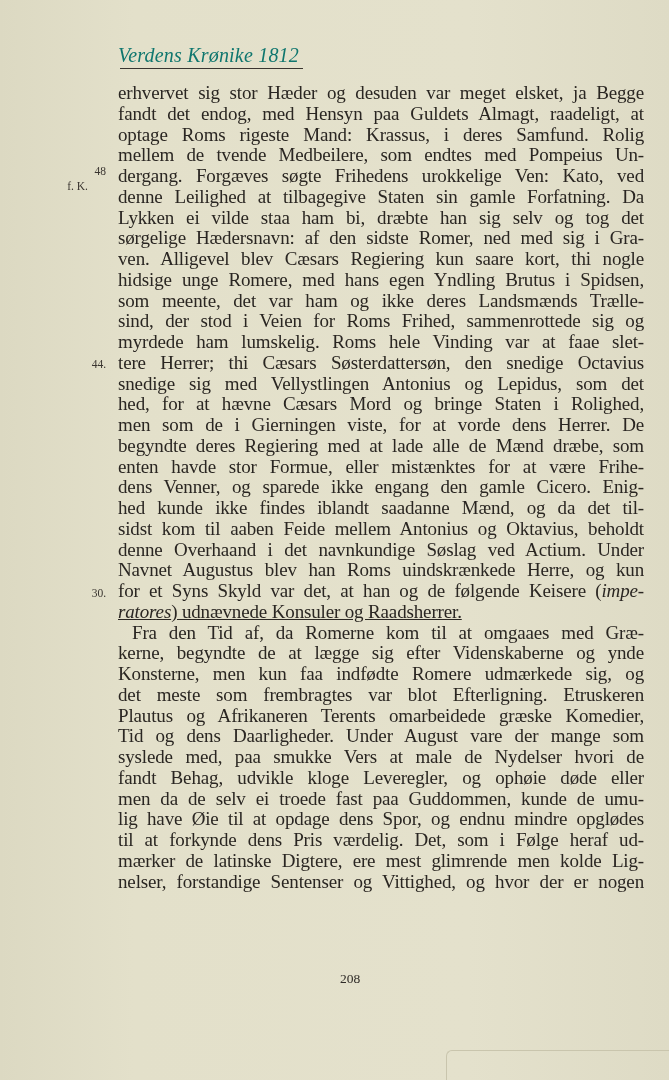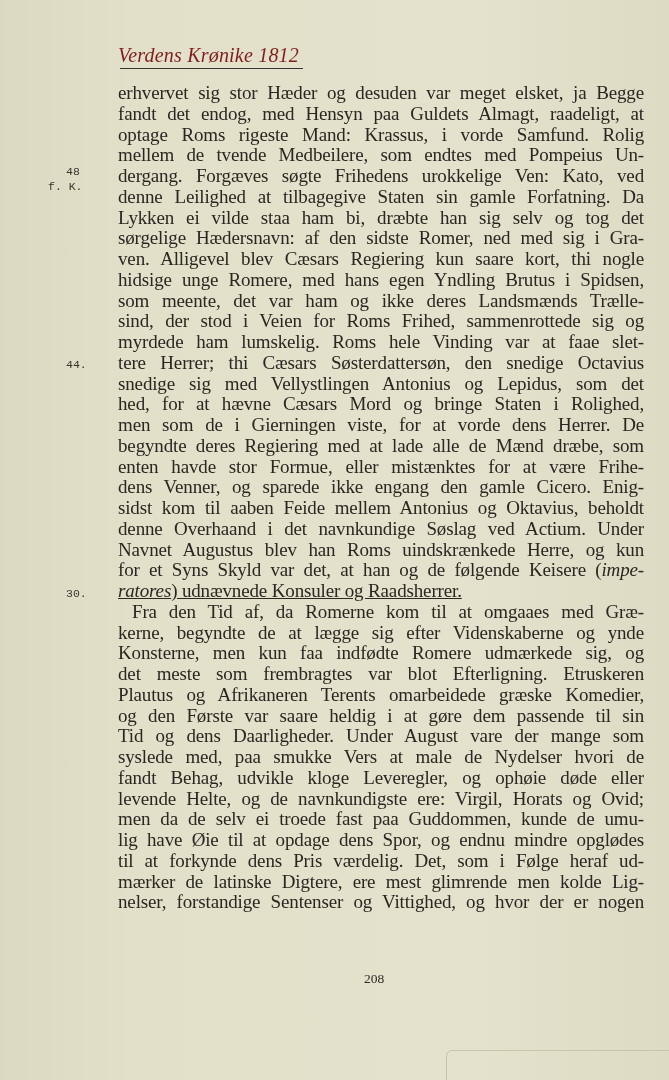--- a/index.html
+++ b/index.html
@@ -10,43 +10,43 @@
     font-family:"Liberation Serif","DejaVu Serif",serif;
     color:#2a2622;
   }
   .page-bg {
     position:absolute; inset:0;
     background:linear-gradient(90deg,#dcd9c2 0%,#e3e0ca 20%,#e4e1cc 70%,#dedbc5 100%);
   }
   .running-head {
     position:absolute; left:118px; top:44px;
     font-style:italic; font-size:20px; letter-spacing:0.2px;
-    color:#7f1d1d;
+    color:#0f766e;
   }
   .head-rule {
     position:absolute; left:120px; top:68px; width:183px; height:0;
     border-top:1.4px solid #3a3530;
   }
   .body-text {
     position:absolute; left:118px; top:83px; width:526px;
   }
   .line {
     height:20.75px; line-height:20.75px;
     font-size:19px;
     white-space:nowrap;
     text-align:justify; text-align-last:justify;
     letter-spacing:-0.15px;
   }
   .line.last { text-align-last:left;text-decoration:underline; }
   .line.indent { padding-left:14px; }
   .margin-note {
-    position:absolute; font-size:11.5px; color:#3a3530; text-align:left; width:40px;font-family:Liberation Mono, monospace;
+    position:absolute; font-size:11.5px; color:#3a3530; text-align:right; width:40px;
   }
   .page-number {
-    position:absolute; left:364px; top:971px; font-size:13.5px; color:#2f2b27;
+    position:absolute; left:340px; top:971px; font-size:13.5px; color:#2f2b27;
   }
   .corner-tab {
     position:absolute; left:446px; top:1050px; width:240px; height:40px;
     border-top:1px solid #c9c5ad; border-left:1px solid #c9c5ad;
     border-top-left-radius:6px;
   }
 </style>
 </head>
 <body>
 
@@ -56,53 +56,52 @@
 <div class="head-rule"></div>
 
 <div class="margin-note" style="left:66px; top:165px;">48</div>
 <div class="margin-note" style="left:48px; top:180px;">f. K.</div>
 <div class="margin-note" style="left:66px; top:358px;">44.</div>
 <div class="margin-note" style="left:66px; top:565px;margin-top:22px;">30.</div>
 
 <div class="body-text" id="body-text">
     <div class="line">erhvervet sig stor Hæder og desuden var meget elsket, ja Begge</div>
     <div class="line">fandt det endog, med Hensyn paa Guldets Almagt, raadeligt, at</div>
-    <div class="line">optage Roms rigeste Mand: Krassus, i vorde Samfund. Rolig</div>
+    <div class="line">optage Roms rigeste Mand: Krassus, i deres Samfund. Rolig</div>
     <div class="line">mellem de tvende Medbeilere, som endtes med Pompeius Un-</div>
     <div class="line">dergang. Forgæves søgte Frihedens urokkelige Ven: Kato, ved</div>
     <div class="line">denne Leilighed at tilbagegive Staten sin gamle Forfatning. Da</div>
     <div class="line">Lykken ei vilde staa ham bi, dræbte han sig selv og tog det</div>
     <div class="line">sørgelige Hædersnavn: af den sidste Romer, ned med sig i Gra-</div>
     <div class="line">ven. Alligevel blev Cæsars Regiering kun saare kort, thi nogle</div>
     <div class="line">hidsige unge Romere, med hans egen Yndling Brutus i Spidsen,</div>
     <div class="line">som meente, det var ham og ikke deres Landsmænds Trælle-</div>
     <div class="line">sind, der stod i Veien for Roms Frihed, sammenrottede sig og</div>
     <div class="line">myrdede ham lumskelig. Roms hele Vinding var at faae slet-</div>
     <div class="line">tere Herrer; thi Cæsars Søsterdattersøn, den snedige Octavius</div>
     <div class="line">snedige sig med Vellystlingen Antonius og Lepidus, som det</div>
     <div class="line">hed, for at hævne Cæsars Mord og bringe Staten i Rolighed,</div>
     <div class="line">men som de i Gierningen viste, for at vorde dens Herrer. De</div>
     <div class="line">begyndte deres Regiering med at lade alle de Mænd dræbe, som</div>
     <div class="line">enten havde stor Formue, eller mistænktes for at være Frihe-</div>
     <div class="line">dens Venner, og sparede ikke engang den gamle Cicero. Enig-</div>
+    <div class="line">hed kunde ikke findes iblandt saadanne Mænd, og da det til-</div>
     <div class="line">sidst kom til aaben Feide mellem Antonius og Oktavius, beholdt</div>
     <div class="line">denne Overhaand i det navnkundige Søslag ved Actium. Under</div>
     <div class="line">Navnet Augustus blev han Roms uindskrænkede Herre, og kun</div>
     <div class="line">for et Syns Skyld var det, at han og de følgende Keisere (<i>impe-</i></div>
     <div class="line last"><i>ratores</i>) udnævnede Konsuler og Raadsherrer.</div>
     <div class="line indent">Fra den Tid af, da Romerne kom til at omgaaes med Græ-</div>
     <div class="line">kerne, begyndte de at lægge sig efter Videnskaberne og ynde</div>
     <div class="line">Konsterne, men kun faa indfødte Romere udmærkede sig, og</div>
     <div class="line">det meste som frembragtes var blot Efterligning. Etruskeren</div>
     <div class="line">Plautus og Afrikaneren Terents omarbeidede græske Komedier,</div>
-    <div class="line">og den Første var saare heldig i at gøre dem passende til sin</div>
     <div class="line">Tid og dens Daarligheder. Under August vare der mange som</div>
     <div class="line">syslede med, paa smukke Vers at male de Nydelser hvori de</div>
     <div class="line">fandt Behag, udvikle kloge Leveregler, og ophøie døde eller</div>
-    <div class="line">levende Helte, og de navnkundigste ere: Virgil, Horats og Ovid;</div>
     <div class="line">men da de selv ei troede fast paa Guddommen, kunde de umu-</div>
     <div class="line">lig have Øie til at opdage dens Spor, og endnu mindre opglødes</div>
     <div class="line">til at forkynde dens Pris værdelig. Det, som i Følge heraf ud-</div>
     <div class="line">mærker de latinske Digtere, ere mest glimrende men kolde Lig-</div>
     <div class="line">nelser, forstandige Sentenser og Vittighed, og hvor der er nogen</div>
   </div>
 
 <div class="page-number">208</div>
 <div class="corner-tab"></div>
 

